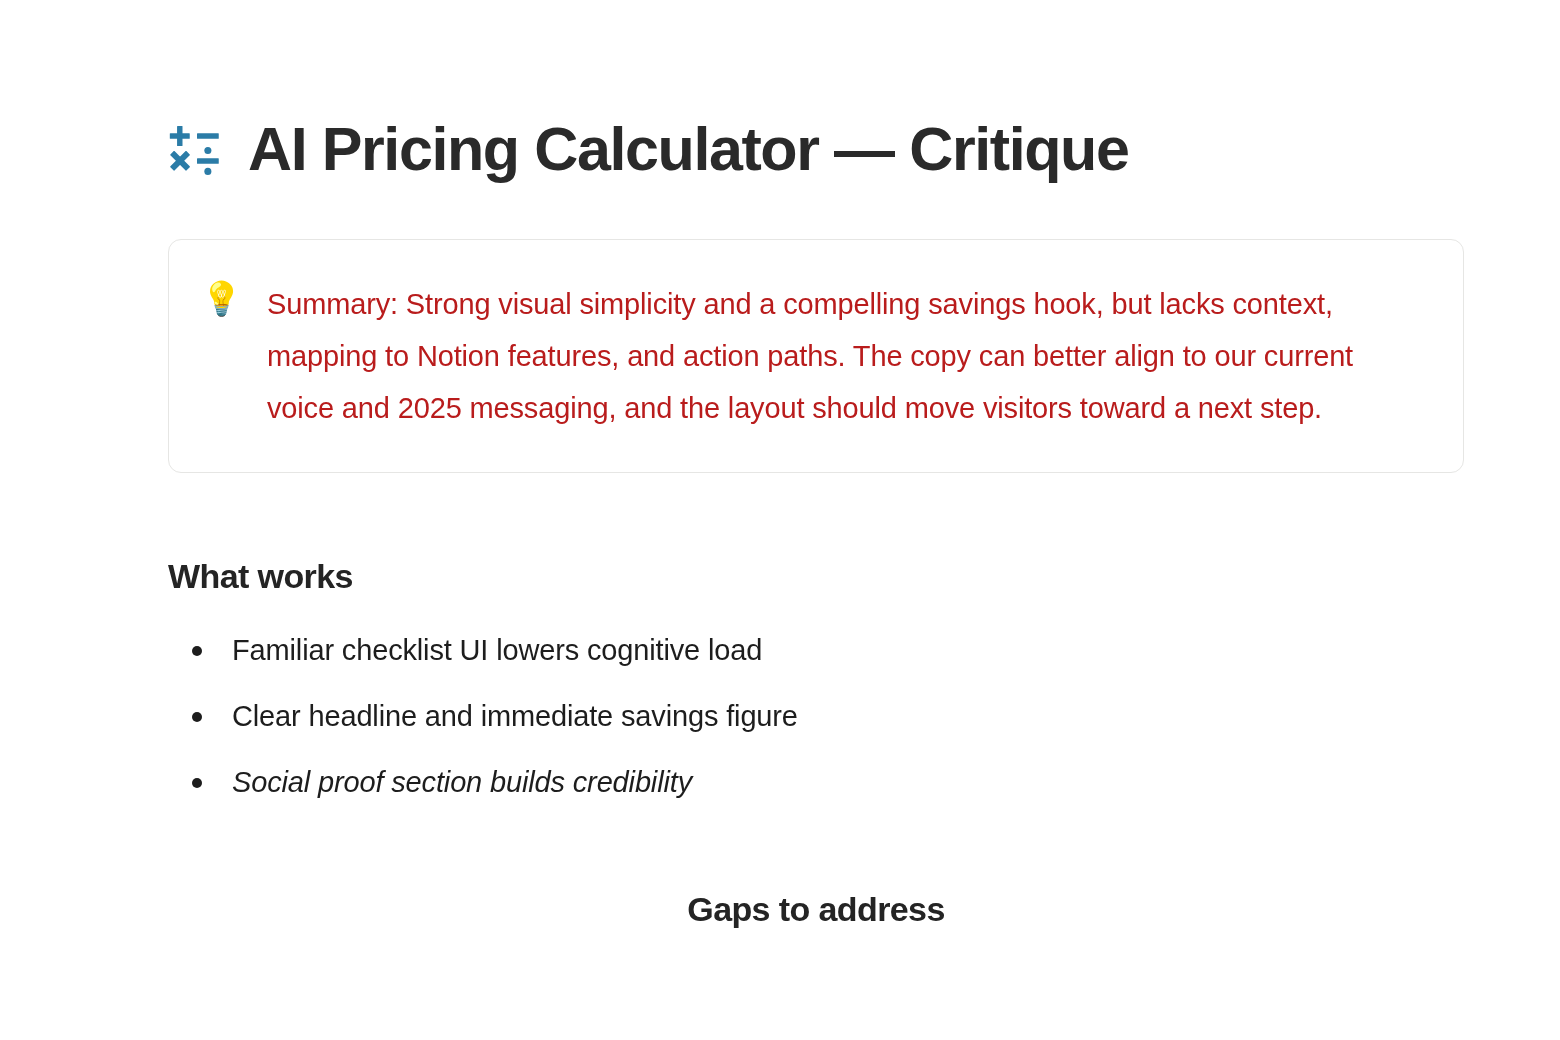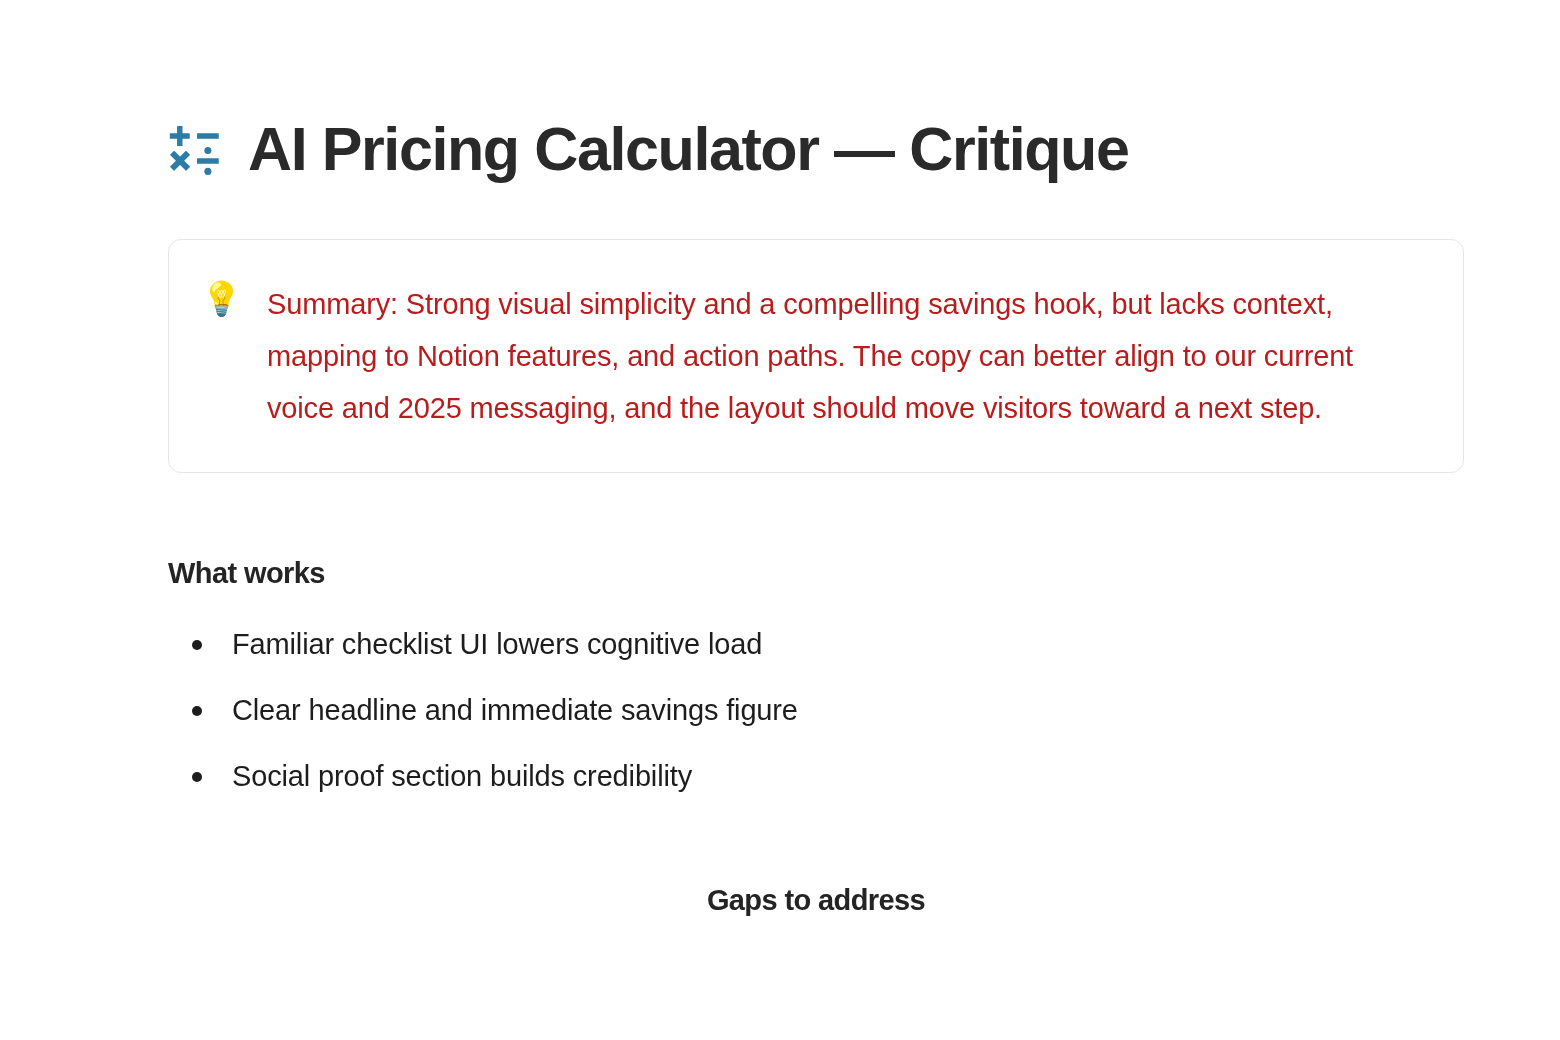--- a/index.html
+++ b/index.html
@@ -82,21 +82,21 @@
     font-size: 29px;
     line-height: 52px;
     color: #b91c1c;
     letter-spacing: -0.15px;
     font-weight: 400;
     max-width: 1118px;
   }
 
   
   .section-heading {
-    font-size: 29px;
+    font-size: 34px;
     font-weight: 700;
     letter-spacing: -0.6px;
     color: #242424;
     margin: 0;
   }
   .heading-what-works { margin-top: 84px; }
   .heading-gaps { margin-top: 88px; text-align: center; }
 
   
   .bullet-list {
@@ -107,21 +107,21 @@
   }
   .bullet-item {
     position: relative;
     padding-left: 64px;
     font-size: 29px;
     line-height: 40px;
     color: #1d1d1d;
     letter-spacing: -0.15px;
     margin-bottom: 26px;
   }
-  .bullet-item:last-child { margin-bottom: 16px; }
+  .bullet-item:last-child { margin-bottom: 16px; font-style: italic; }
   .bullet-dot {
     position: absolute;
     left: 24px;
     top: 16px;
     width: 10px;
     height: 10px;
     border-radius: 50%;
     background: #1d1d1d;
   }
 </style>

